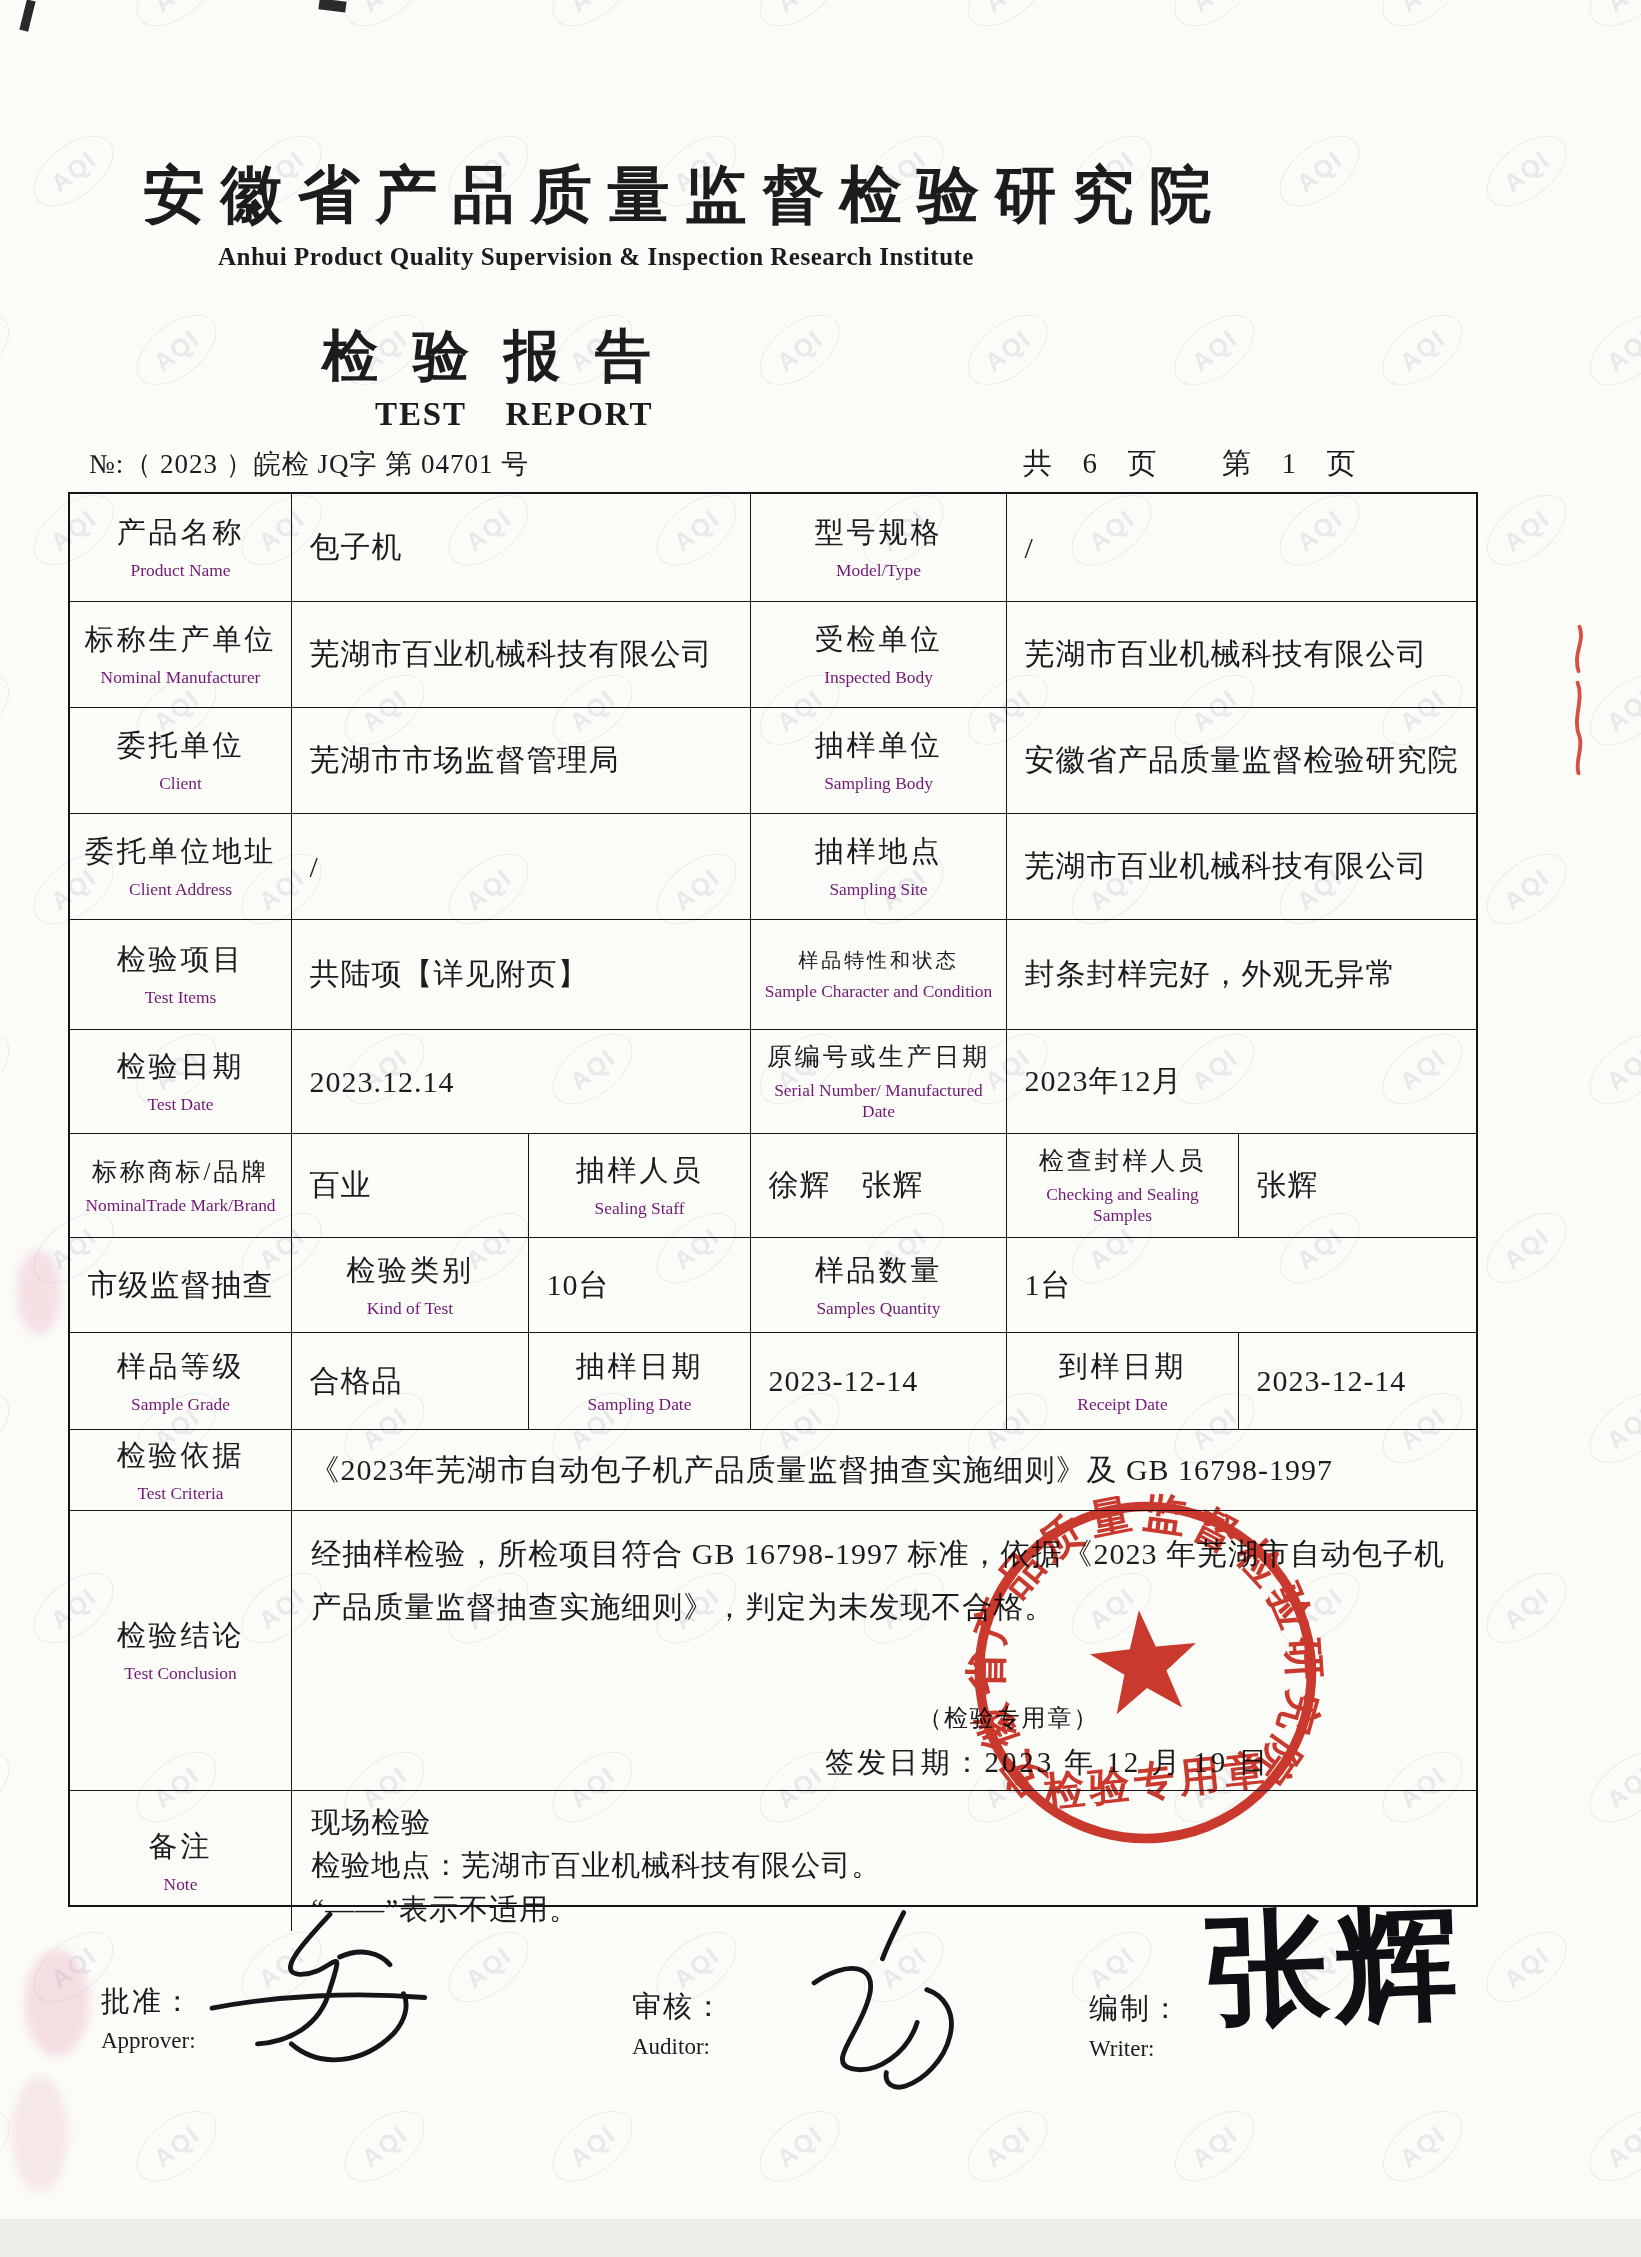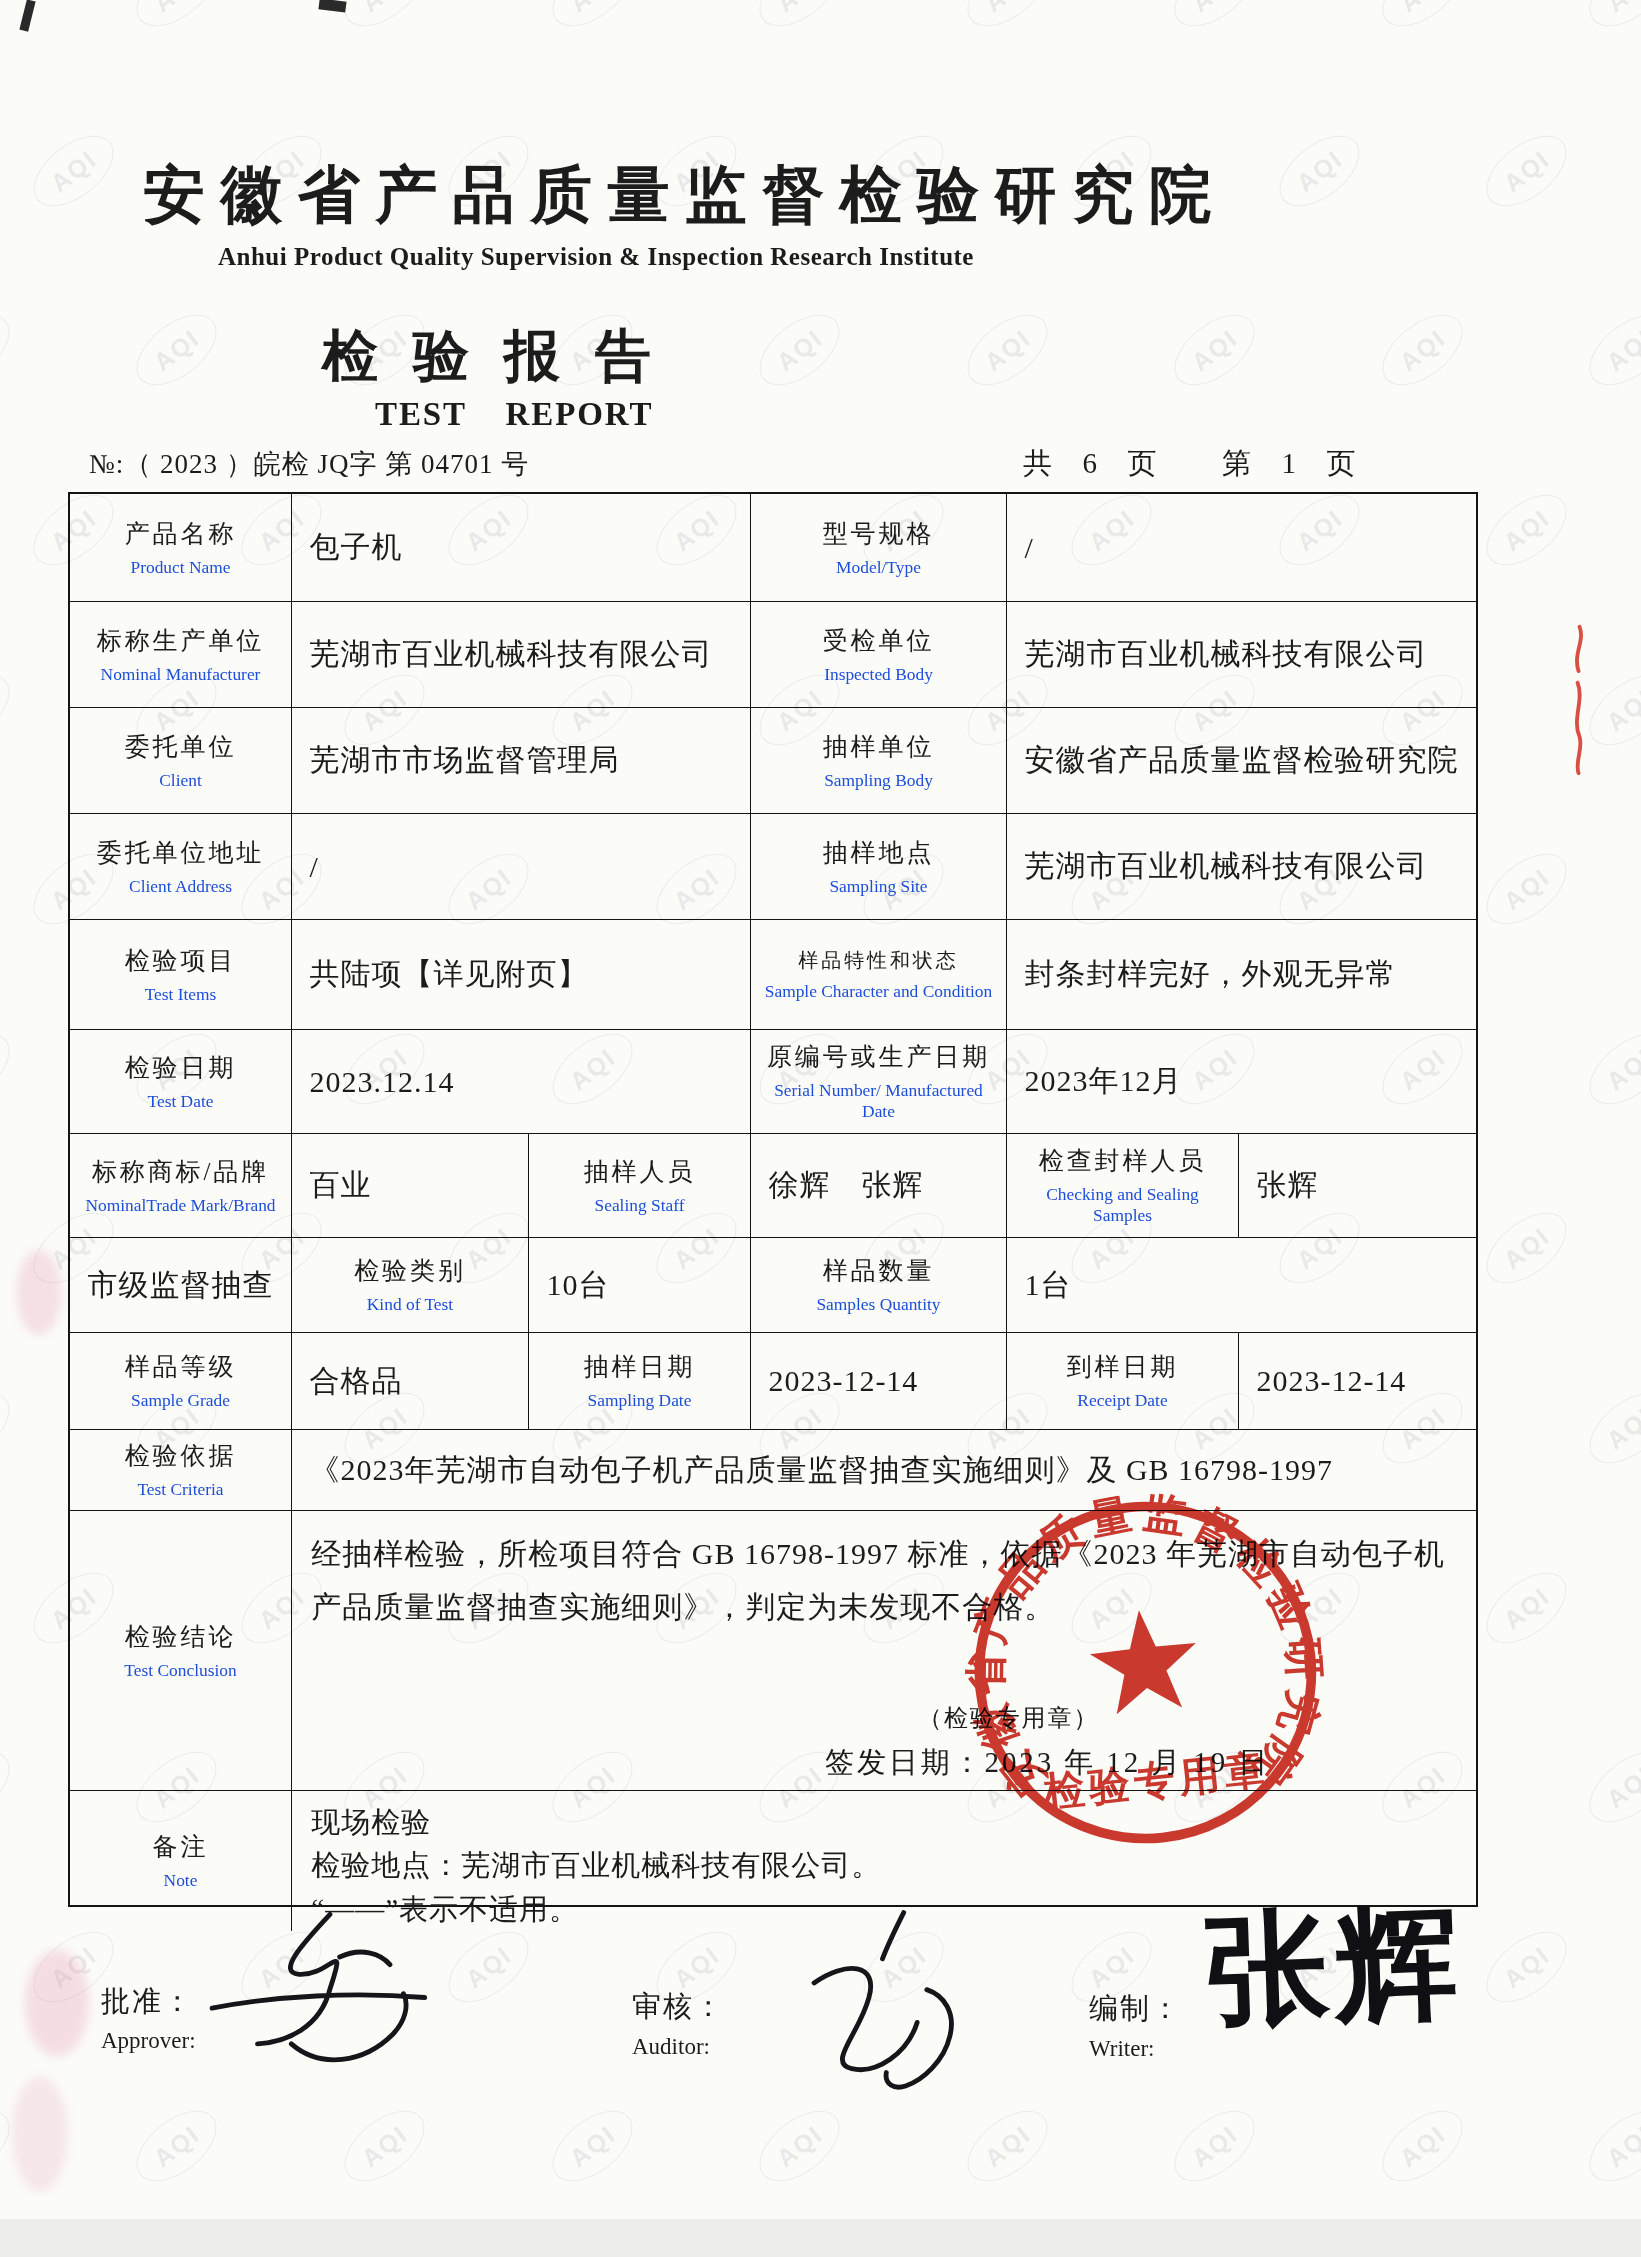--- a/index.html
+++ b/index.html
@@ -31,22 +31,22 @@
   .pages        { position:absolute; left:1023px; top:444px; font-size:29px; display:flex; gap:54px; letter-spacing:11.6px; white-space:nowrap; }
 
   
   .report-table { position:absolute; left:68px; top:492px; width:1410px; border:2.9px solid #141414; }
   .trow { display:grid; grid-template-columns:222px 237px 222px 256px 232px 241px; border-bottom:1.9px solid #141414; }
   .trow:last-child { border-bottom:none; }
   .cell { border-right:1.9px solid #141414; display:flex; flex-direction:column; align-items:center; justify-content:center; }
   .cell:last-child { border-right:none; }
   .span2 { grid-column: span 2; }
   .span5 { grid-column: span 5; }
-  .lab-cn { font-size:25px; letter-spacing:2.9px; text-align:center; }
-  .lab-en { font-size:17.4px; margin-top:6.8px; line-height:1.25; text-align:center; padding:0 7.7px; color:#1d4ed8; }
+  .lab-cn { font-size:29px; letter-spacing:2.9px; text-align:center; }
+  .lab-en { font-size:17.4px; margin-top:6.8px; line-height:1.25; text-align:center; padding:0 7.7px; color:#701a75; }
   .val { flex-direction:row; justify-content:flex-start; align-items:center; padding-left:17.4px; padding-right:9.7px; font-size:30px; letter-spacing:1px; }
   .concl { position:relative; display:block; overflow:visible; }
   .concl-text { padding:17.4px 27px 0 19.3px; font-size:30px; line-height:1.75; letter-spacing:1px; }
   .stamp-note { position:absolute; left:626px; top:191px; font-size:24px; letter-spacing:1.9px; }
   .issue-date { position:absolute; left:533px; top:232px; font-size:29px; letter-spacing:2.9px; }
   .stamp { position:absolute; left:674px; top:-17.4px; width:359px; height:359px; z-index:5; mix-blend-mode:multiply; opacity:.92; transform:rotate(-6deg); }
   .note-cell { display:block; padding:9.7px 19.3px 0 19.3px; font-size:29px; line-height:1.5; letter-spacing:1px; }
 
   
   .footer { position:absolute; left:0; top:1943px; width:1641px; height:315px; }

